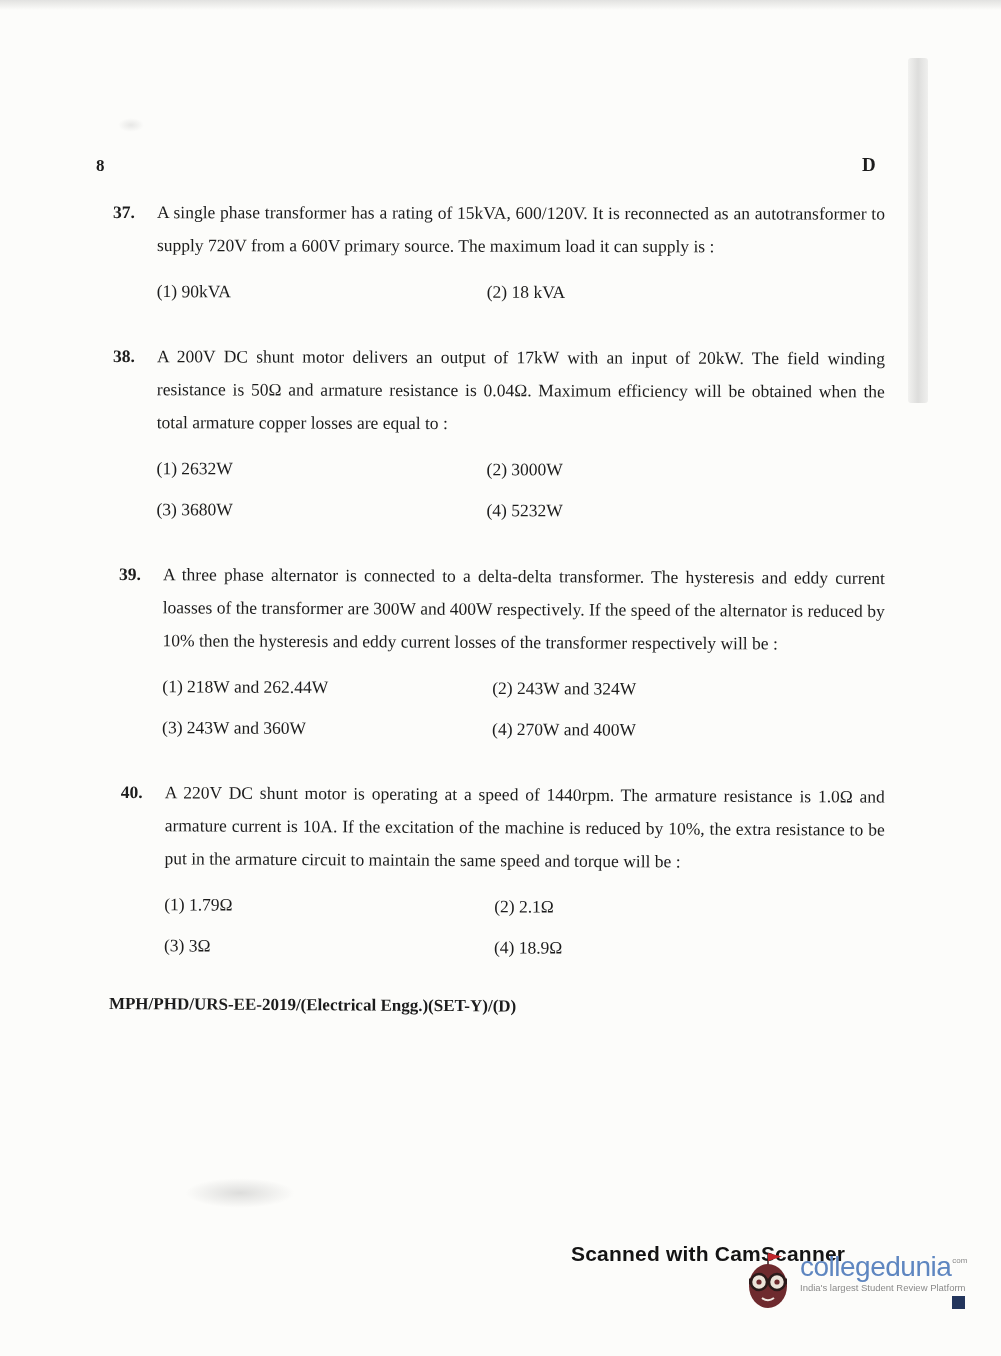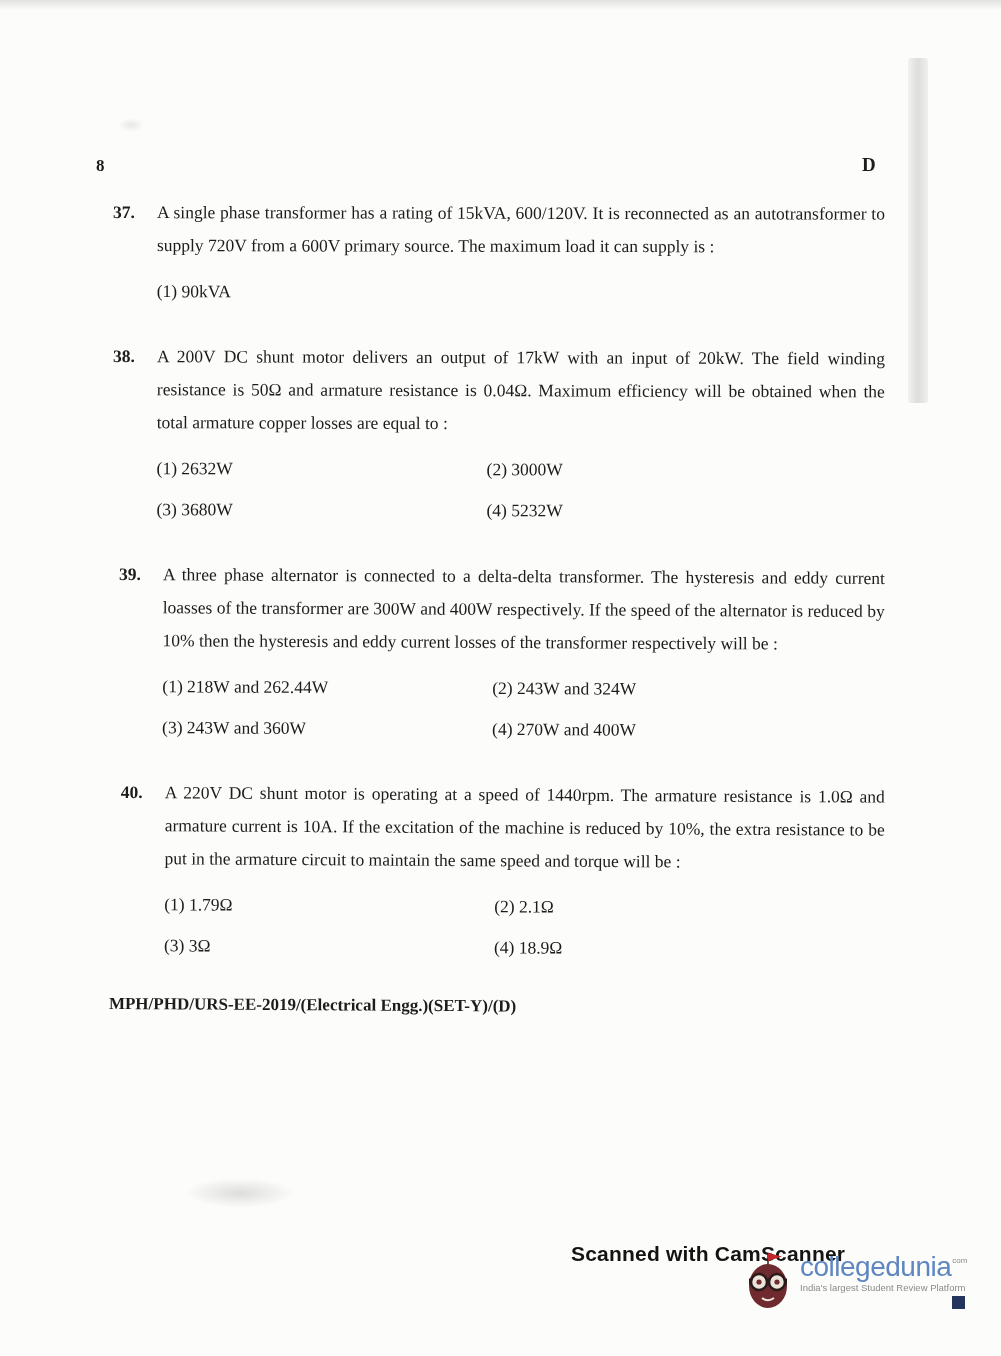--- a/index.html
+++ b/index.html
@@ -75,20 +75,21 @@
   <div class="hdr-set">D</div>
 
   <div class="content">
 
     <div class="question rot1">
       <span class="q-num">37.</span>
       <div class="q-right">
         <p class="q-text">A single phase transformer has a rating of 15kVA, 600/120V. It is reconnected as an autotransformer to supply 720V from a 600V primary source. The maximum load it can supply is :</p>
         <div class="options">
           <span>(1) 90kVA</span>
+          <span>(2) 18 kVA</span>
         </div>
       </div>
     </div>
 
     <div class="question rot2">
       <span class="q-num">38.</span>
       <div class="q-right">
         <p class="q-text">A 200V DC shunt motor delivers an output of 17kW with an input of 20kW. The field winding resistance is 50Ω and armature resistance is 0.04Ω. Maximum efficiency will be obtained when the total armature copper losses are equal to :</p>
         <div class="options">
           <span>(1) 2632W</span>

